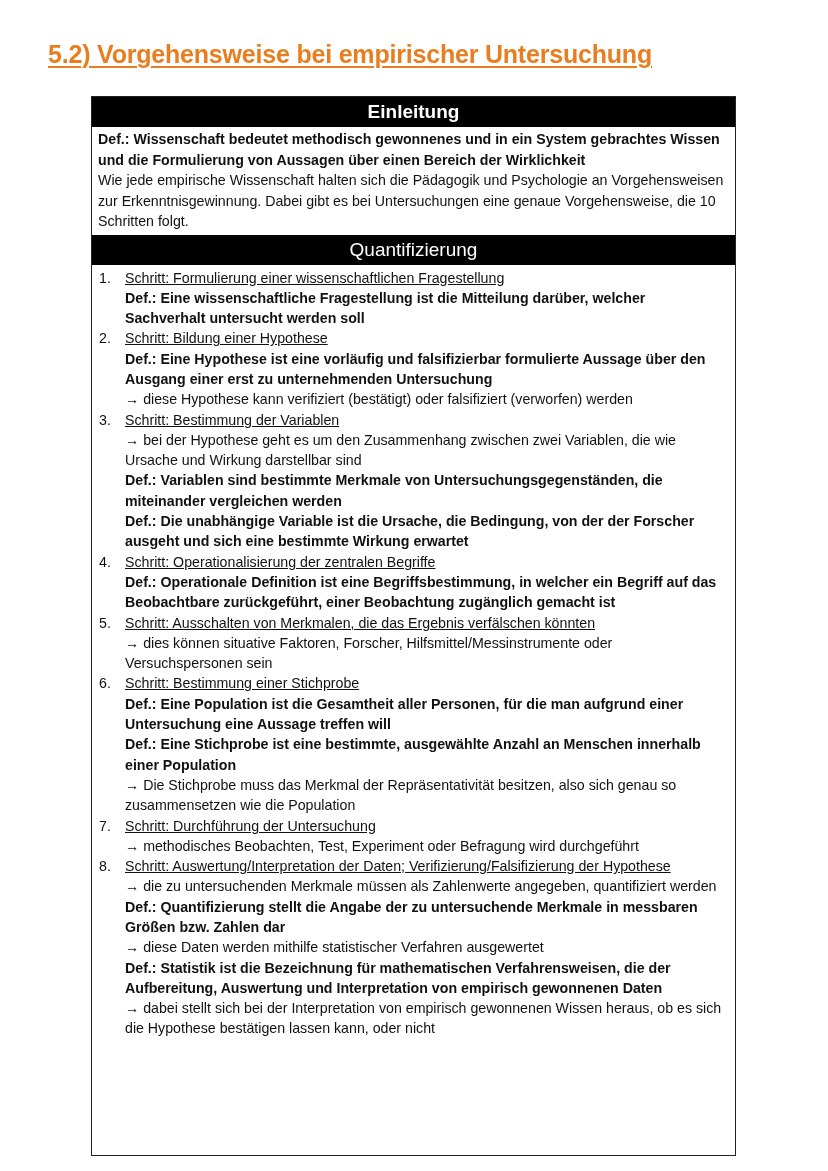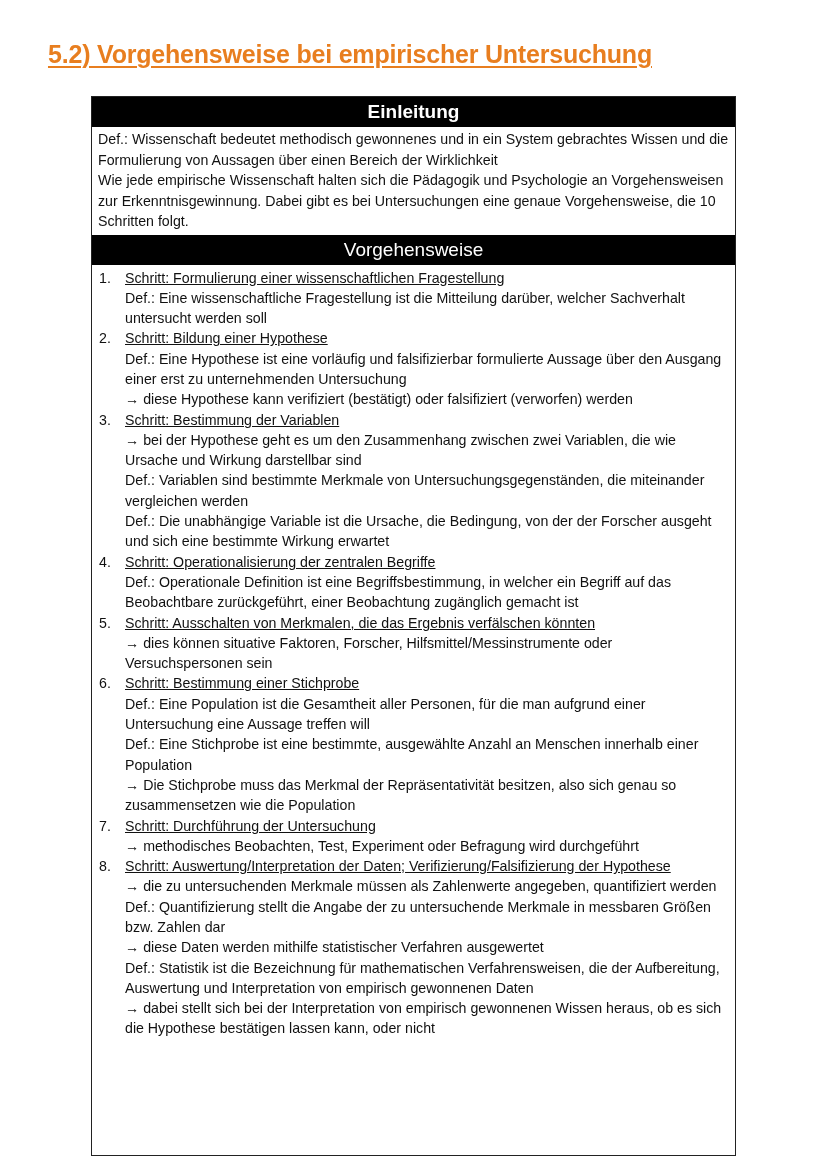--- a/index.html
+++ b/index.html
@@ -13,21 +13,21 @@
   .box {
     position: absolute; left: 91px; top: 88px; width: 645px; height: 1060px;
     border: 1.5px solid #222; box-sizing: border-box; margin-top: 8px;
   }
   .bar {
     background: #000; color: #fff; text-align: center;
     font-size: 19px; height: 30px; line-height: 30px;
   }
   .bar.b1 { font-weight: bold; }
   .intro { padding: 2px 6px 3px 6px; font-size: 14.2px; line-height: 20.5px; }
-  .bold { font-weight: normal; }
+  .bold { font-weight: bold; }
   .steps { padding: 3px 6px 0 6px; font-size: 14.2px; line-height: 20.3px; }
   .step { display: flex; }
   .num { width: 26px; flex: none; padding-left: 1px; }
   .body { flex: 1; }
   .head { text-decoration: underline; }
   .line { display: block; }
 </style>
 </head>
 <body>
 
@@ -35,21 +35,21 @@
   <span>5.2) Vorgehensweise bei empirischer Untersuchung</span>
 </div>
 
 <div class="box">
   <div class="bar b1">Einleitung</div>
   <div class="intro">
     <span class="line bold">Def.: Wissenschaft bedeutet methodisch gewonnenes und in ein System gebrachtes Wissen und die Formulierung von Aussagen über einen Bereich der Wirklichkeit</span>
     <span class="line">Wie jede empirische Wissenschaft halten sich die Pädagogik und Psychologie an Vorgehensweisen zur Erkenntnisgewinnung. Dabei gibt es bei Untersuchungen eine genaue Vorgehensweise, die 10 Schritten folgt.</span>
   </div>
 
-  <div class="bar">Vorgehensweise</div>
+  <div class="bar">Quantifizierung</div>
   <div class="steps" id="steps">
       <div class="step">
         <div class="num">1.</div>
         <div class="body">
           <span class="line head">Schritt: Formulierung einer wissenschaftlichen Fragestellung</span>
           <span class="line bold">Def.: Eine wissenschaftliche Fragestellung ist die Mitteilung darüber, welcher Sachverhalt untersucht werden soll</span>
         </div>
       </div>
       <div class="step">
         <div class="num">2.</div>

